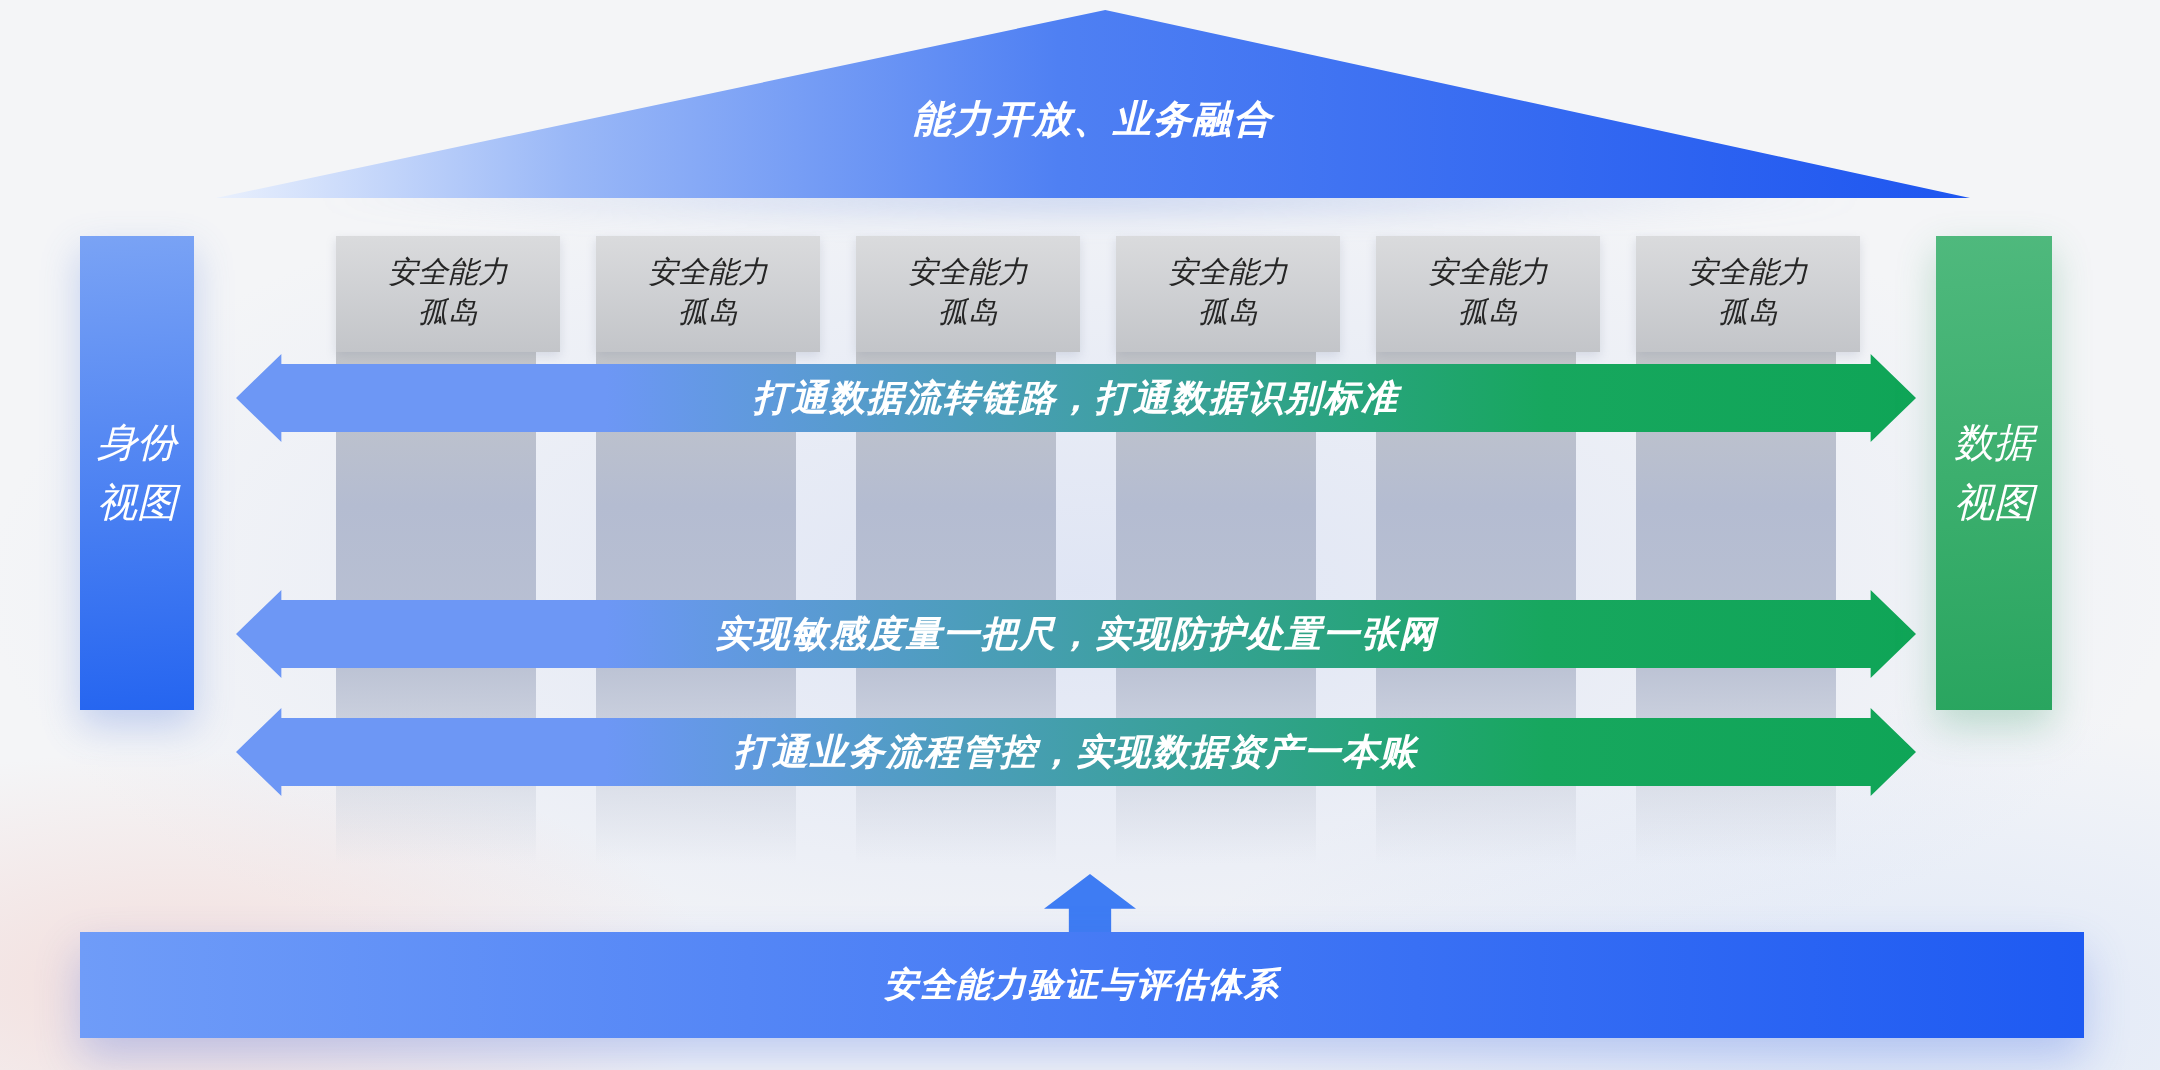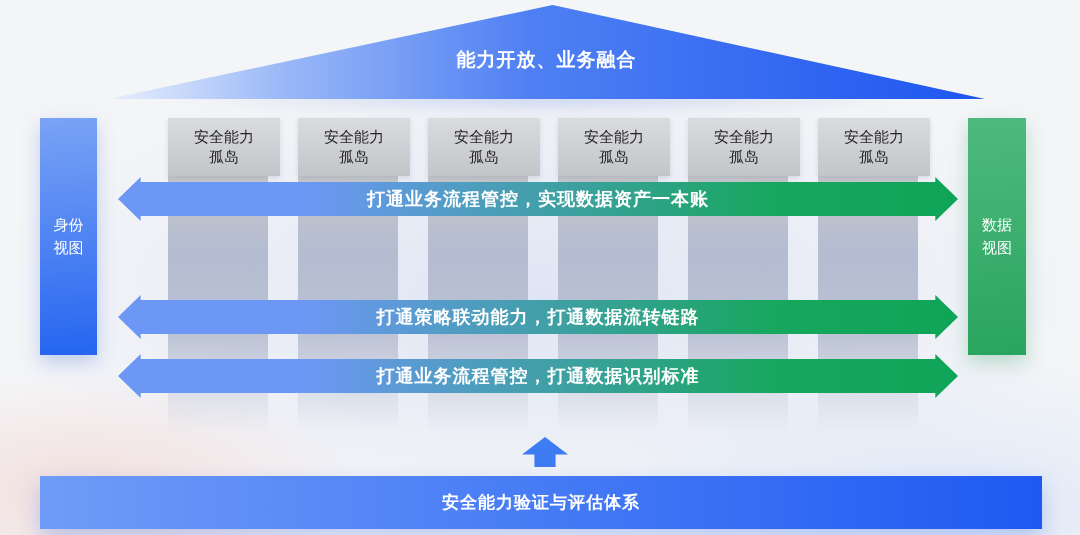--- a/index.html
+++ b/index.html
@@ -9,20 +9,21 @@
   }
   .stage{
     position:relative;
     width:1080px;height:535px;
     overflow:hidden;
     background:
       radial-gradient(420px 180px at 8% 92%, rgba(242,203,198,0.55), rgba(242,203,198,0) 65%),
       radial-gradient(760px 320px at 50% 55%, rgba(206,216,242,0.55), rgba(206,216,242,0) 72%),
       radial-gradient(520px 220px at 88% 95%, rgba(203,219,248,0.5), rgba(203,219,248,0) 70%),
       #f4f5f7;
+    font-style: italic;
   }
   
   .roof-shadow{
     position:absolute;left:150px;top:86px;width:790px;height:26px;
     background:radial-gradient(ellipse at center, rgba(130,160,230,0.38), rgba(130,160,230,0) 70%);
     filter:blur(6px);
     z-index:0;
   }
   .roof{
     position:absolute;left:108px;top:5px;width:877px;height:94px;
@@ -32,21 +33,21 @@
   }
   .roof-label{
     position:absolute;left:0;top:42px;width:100%;
     text-align:center;color:#ffffff;font-size:19px;font-weight:700;
     letter-spacing:1px;
   }
   
   .vbar{
     position:absolute;top:118px;height:237px;
     display:flex;align-items:center;justify-content:center;
-    color:#ffffff;font-size:15px;line-height:1.5;text-align:center;
+    color:#ffffff;font-size:20px;line-height:1.5;text-align:center;
     white-space:pre-line;z-index:4;
   }
   .vbar.left{
     left:40px;width:57px;
     background:linear-gradient(176deg,#7aa3f5 0%,#2565f0 100%);
     box-shadow:0 8px 18px rgba(80,120,220,0.30);
   }
   .vbar.right{
     left:968px;width:58px;
     background:linear-gradient(176deg,#4fb97d 0%,#29a55f 100%);
@@ -81,21 +82,20 @@
   .up-arrow{
     position:absolute;left:522px;top:437px;width:46px;height:30px;z-index:3;
     background:#3e7cf3;
     clip-path:polygon(50% 0%,100% 58%,73% 58%,73% 100%,27% 100%,27% 58%,0% 58%);
   }
   .bottom-bar{
     position:absolute;left:40px;top:466px;width:1002px;height:53px;z-index:4;
     background:linear-gradient(90deg,#6f9cf8 0%,#1e5af2 100%);
     display:flex;align-items:center;justify-content:center;
     box-shadow:0 10px 22px rgba(70,110,230,0.30);
-    margin-top:10px;
   }
   .bottom-bar span{
     color:#ffffff;font-size:17px;font-weight:700;letter-spacing:1px;
   }
 </style>
 </head>
 <body>
 
 <div class="stage">
 
@@ -127,27 +127,27 @@
   <div class="island c3">安全能力
 孤岛</div>
   <div class="island c4">安全能力
 孤岛</div>
   <div class="island c5">安全能力
 孤岛</div>
   <div class="island c6">安全能力
 孤岛</div>
 
   <div class="flow-arrow a1">
-    <span>打通业务流程管控，实现数据资产一本账</span>
+    <span>打通数据流转链路，打通数据识别标准</span>
   </div>
   <div class="flow-arrow a3">
-    <span>打通策略联动能力，打通数据流转链路</span>
+    <span>实现敏感度量一把尺，实现防护处置一张网</span>
   </div>
   <div class="flow-arrow a4">
-    <span>打通业务流程管控，打通数据识别标准</span>
+    <span>打通业务流程管控，实现数据资产一本账</span>
   </div>
 
   <div class="up-arrow"></div>
   <div class="bottom-bar">
     <span>安全能力验证与评估体系</span>
   </div>
 
 </div>
 
 </body></html>

